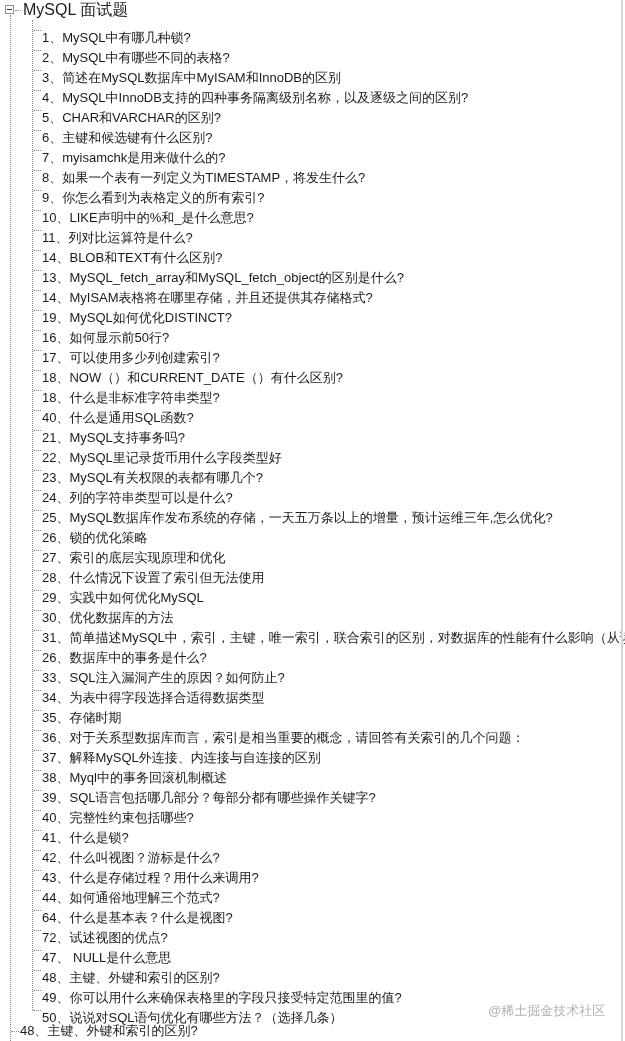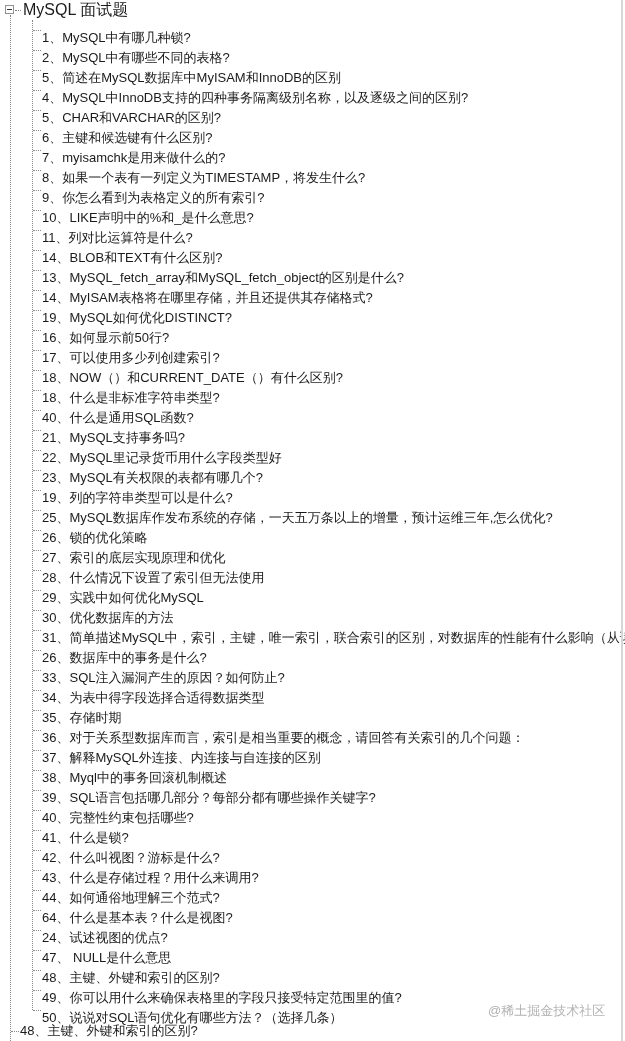--- a/index.html
+++ b/index.html
@@ -41,21 +41,21 @@
       <div class="row child" style="top: 20px;">
         <span class="hdash"></span>
         <span class="label">1、MySQL中有哪几种锁?</span>
       </div>
       <div class="row child" style="top: 40px;">
         <span class="hdash"></span>
         <span class="label">2、MySQL中有哪些不同的表格?</span>
       </div>
       <div class="row child" style="top: 60px;">
         <span class="hdash"></span>
-        <span class="label">5、简述在MySQL数据库中MyISAM和InnoDB的区别</span>
+        <span class="label">3、简述在MySQL数据库中MyISAM和InnoDB的区别</span>
       </div>
       <div class="row child" style="top: 80px;">
         <span class="hdash"></span>
         <span class="label">4、MySQL中InnoDB支持的四种事务隔离级别名称，以及逐级之间的区别?</span>
       </div>
       <div class="row child" style="top: 100px;">
         <span class="hdash"></span>
         <span class="label">5、CHAR和VARCHAR的区别?</span>
       </div>
       <div class="row child" style="top: 120px;">
@@ -125,21 +125,21 @@
       <div class="row child" style="top: 440px;">
         <span class="hdash"></span>
         <span class="label">22、MySQL里记录货币用什么字段类型好</span>
       </div>
       <div class="row child" style="top: 460px;">
         <span class="hdash"></span>
         <span class="label">23、MySQL有关权限的表都有哪几个?</span>
       </div>
       <div class="row child" style="top: 480px;">
         <span class="hdash"></span>
-        <span class="label">19、列的字符串类型可以是什么?</span>
+        <span class="label">24、列的字符串类型可以是什么?</span>
       </div>
       <div class="row child" style="top: 500px;">
         <span class="hdash"></span>
         <span class="label">25、MySQL数据库作发布系统的存储，一天五万条以上的增量，预计运维三年,怎么优化?</span>
       </div>
       <div class="row child" style="top: 520px;">
         <span class="hdash"></span>
         <span class="label">26、锁的优化策略</span>
       </div>
       <div class="row child" style="top: 540px;">
@@ -213,21 +213,21 @@
       <div class="row child" style="top: 880px;">
         <span class="hdash"></span>
         <span class="label">44、如何通俗地理解三个范式?</span>
       </div>
       <div class="row child" style="top: 900px;">
         <span class="hdash"></span>
         <span class="label">64、什么是基本表？什么是视图?</span>
       </div>
       <div class="row child" style="top: 920px;">
         <span class="hdash"></span>
-        <span class="label">24、试述视图的优点?</span>
+        <span class="label">72、试述视图的优点?</span>
       </div>
       <div class="row child" style="top: 940px;">
         <span class="hdash"></span>
         <span class="label">47、 NULL是什么意思</span>
       </div>
       <div class="row child" style="top: 960px;">
         <span class="hdash"></span>
         <span class="label">48、主键、外键和索引的区别?</span>
       </div>
       <div class="row child" style="top: 980px;">

